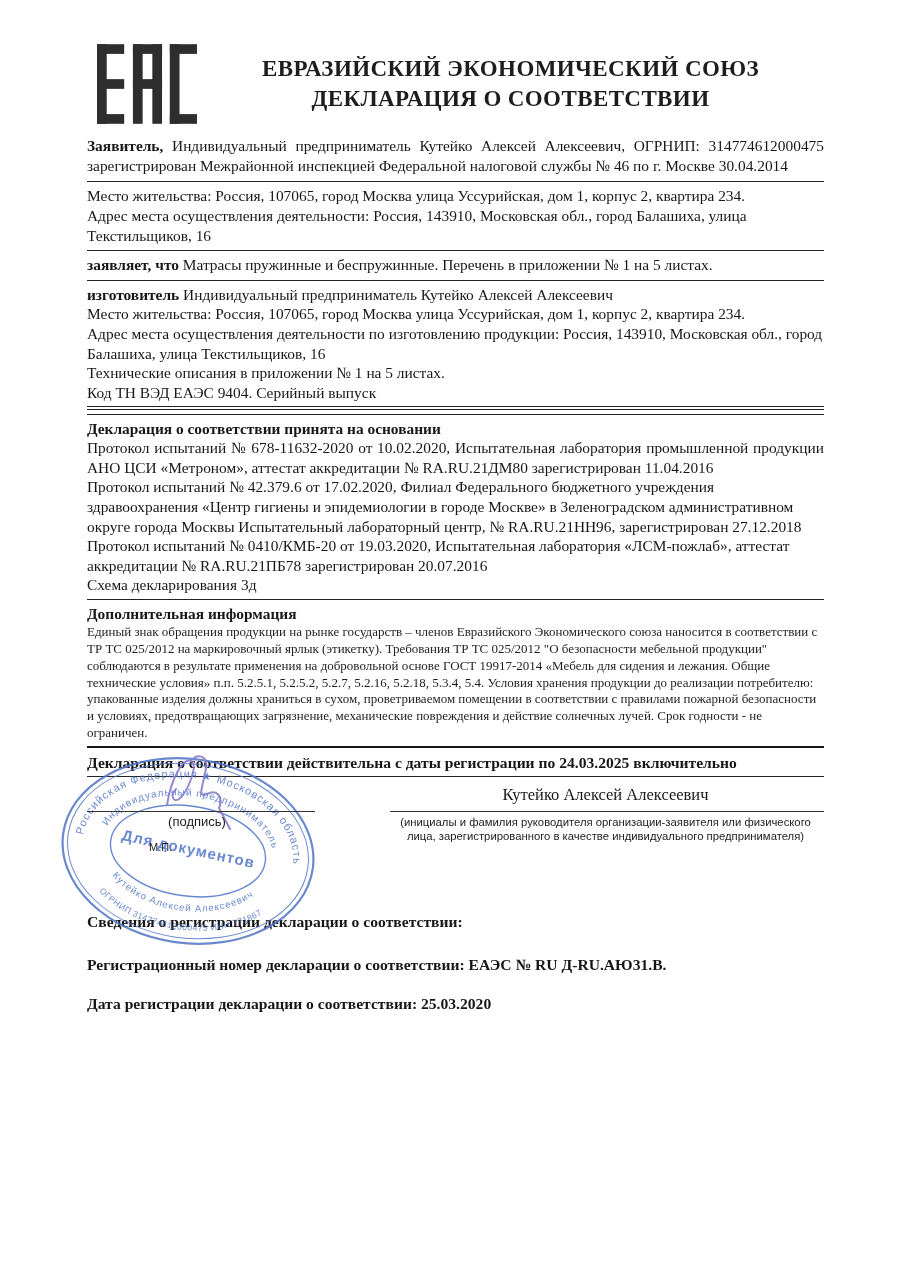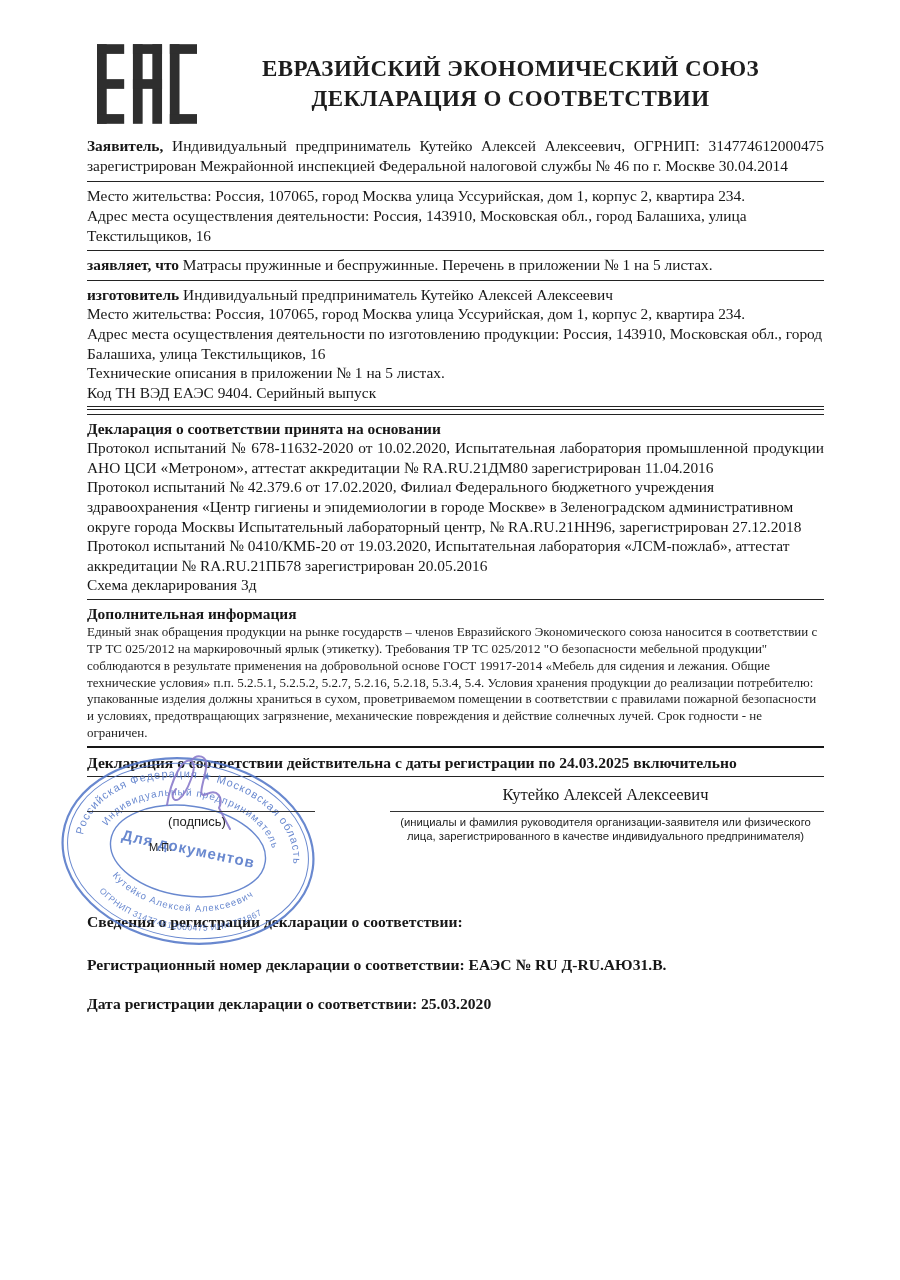--- a/index.html
+++ b/index.html
@@ -90,21 +90,21 @@
 
     <div class="rule"></div>
 
 
     <div class="rule-double"></div>
 
     <div class="sec body tight">
       <p class="b">Декларация о соответствии принята на основании</p>
       <p class="just">Протокол испытаний № 678-11632-2020 от 10.02.2020, Испытательная лаборатория промышленной продукции АНО ЦСИ «Метроном», аттестат аккредитации № RA.RU.21ДМ80 зарегистрирован 11.04.2016</p>
       <p>Протокол испытаний № 42.379.6 от 17.02.2020, Филиал Федерального бюджетного учреждения здравоохранения «Центр гигиены и эпидемиологии в городе Москве» в Зеленоградском административном округе города Москвы Испытательный лабораторный центр, № RA.RU.21НН96, зарегистрирован 27.12.2018</p>
-      <p>Протокол испытаний № 0410/КМБ-20 от 19.03.2020, Испытательная лаборатория «ЛСМ-пожлаб», аттестат аккредитации № RA.RU.21ПБ78 зарегистрирован 20.05.2016</p>
+      <p>Протокол испытаний № 0410/КМБ-20 от 19.03.2020, Испытательная лаборатория «ЛСМ-пожлаб», аттестат аккредитации № RA.RU.21ПБ78 зарегистрирован 20.07.2016</p>
       <p>Схема декларирования 3д</p>
     </div>
 
     <div class="rule"></div>
 
     <div class="sec">
       <p class="b body">Дополнительная информация</p>
       <p class="addl">Единый знак обращения продукции на рынке государств – членов Евразийского Экономического союза наносится в соответствии с  ТР ТС 025/2012 на маркировочный ярлык (этикетку). Требования ТР ТС 025/2012 "О безопасности мебельной продукции" соблюдаются в результате применения на добровольной основе ГОСТ 19917-2014 «Мебель для сидения и лежания. Общие технические условия» п.п. 5.2.5.1, 5.2.5.2, 5.2.7, 5.2.16, 5.2.18, 5.3.4, 5.4. Условия хранения продукции до реализации потребителю: упакованные изделия должны храниться в сухом, проветриваемом помещении в соответствии с правилами пожарной безопасности и условиях, предотвращающих загрязнение, механические повреждения и действие солнечных лучей.  Срок годности - не ограничен.</p>
     </div>
 

